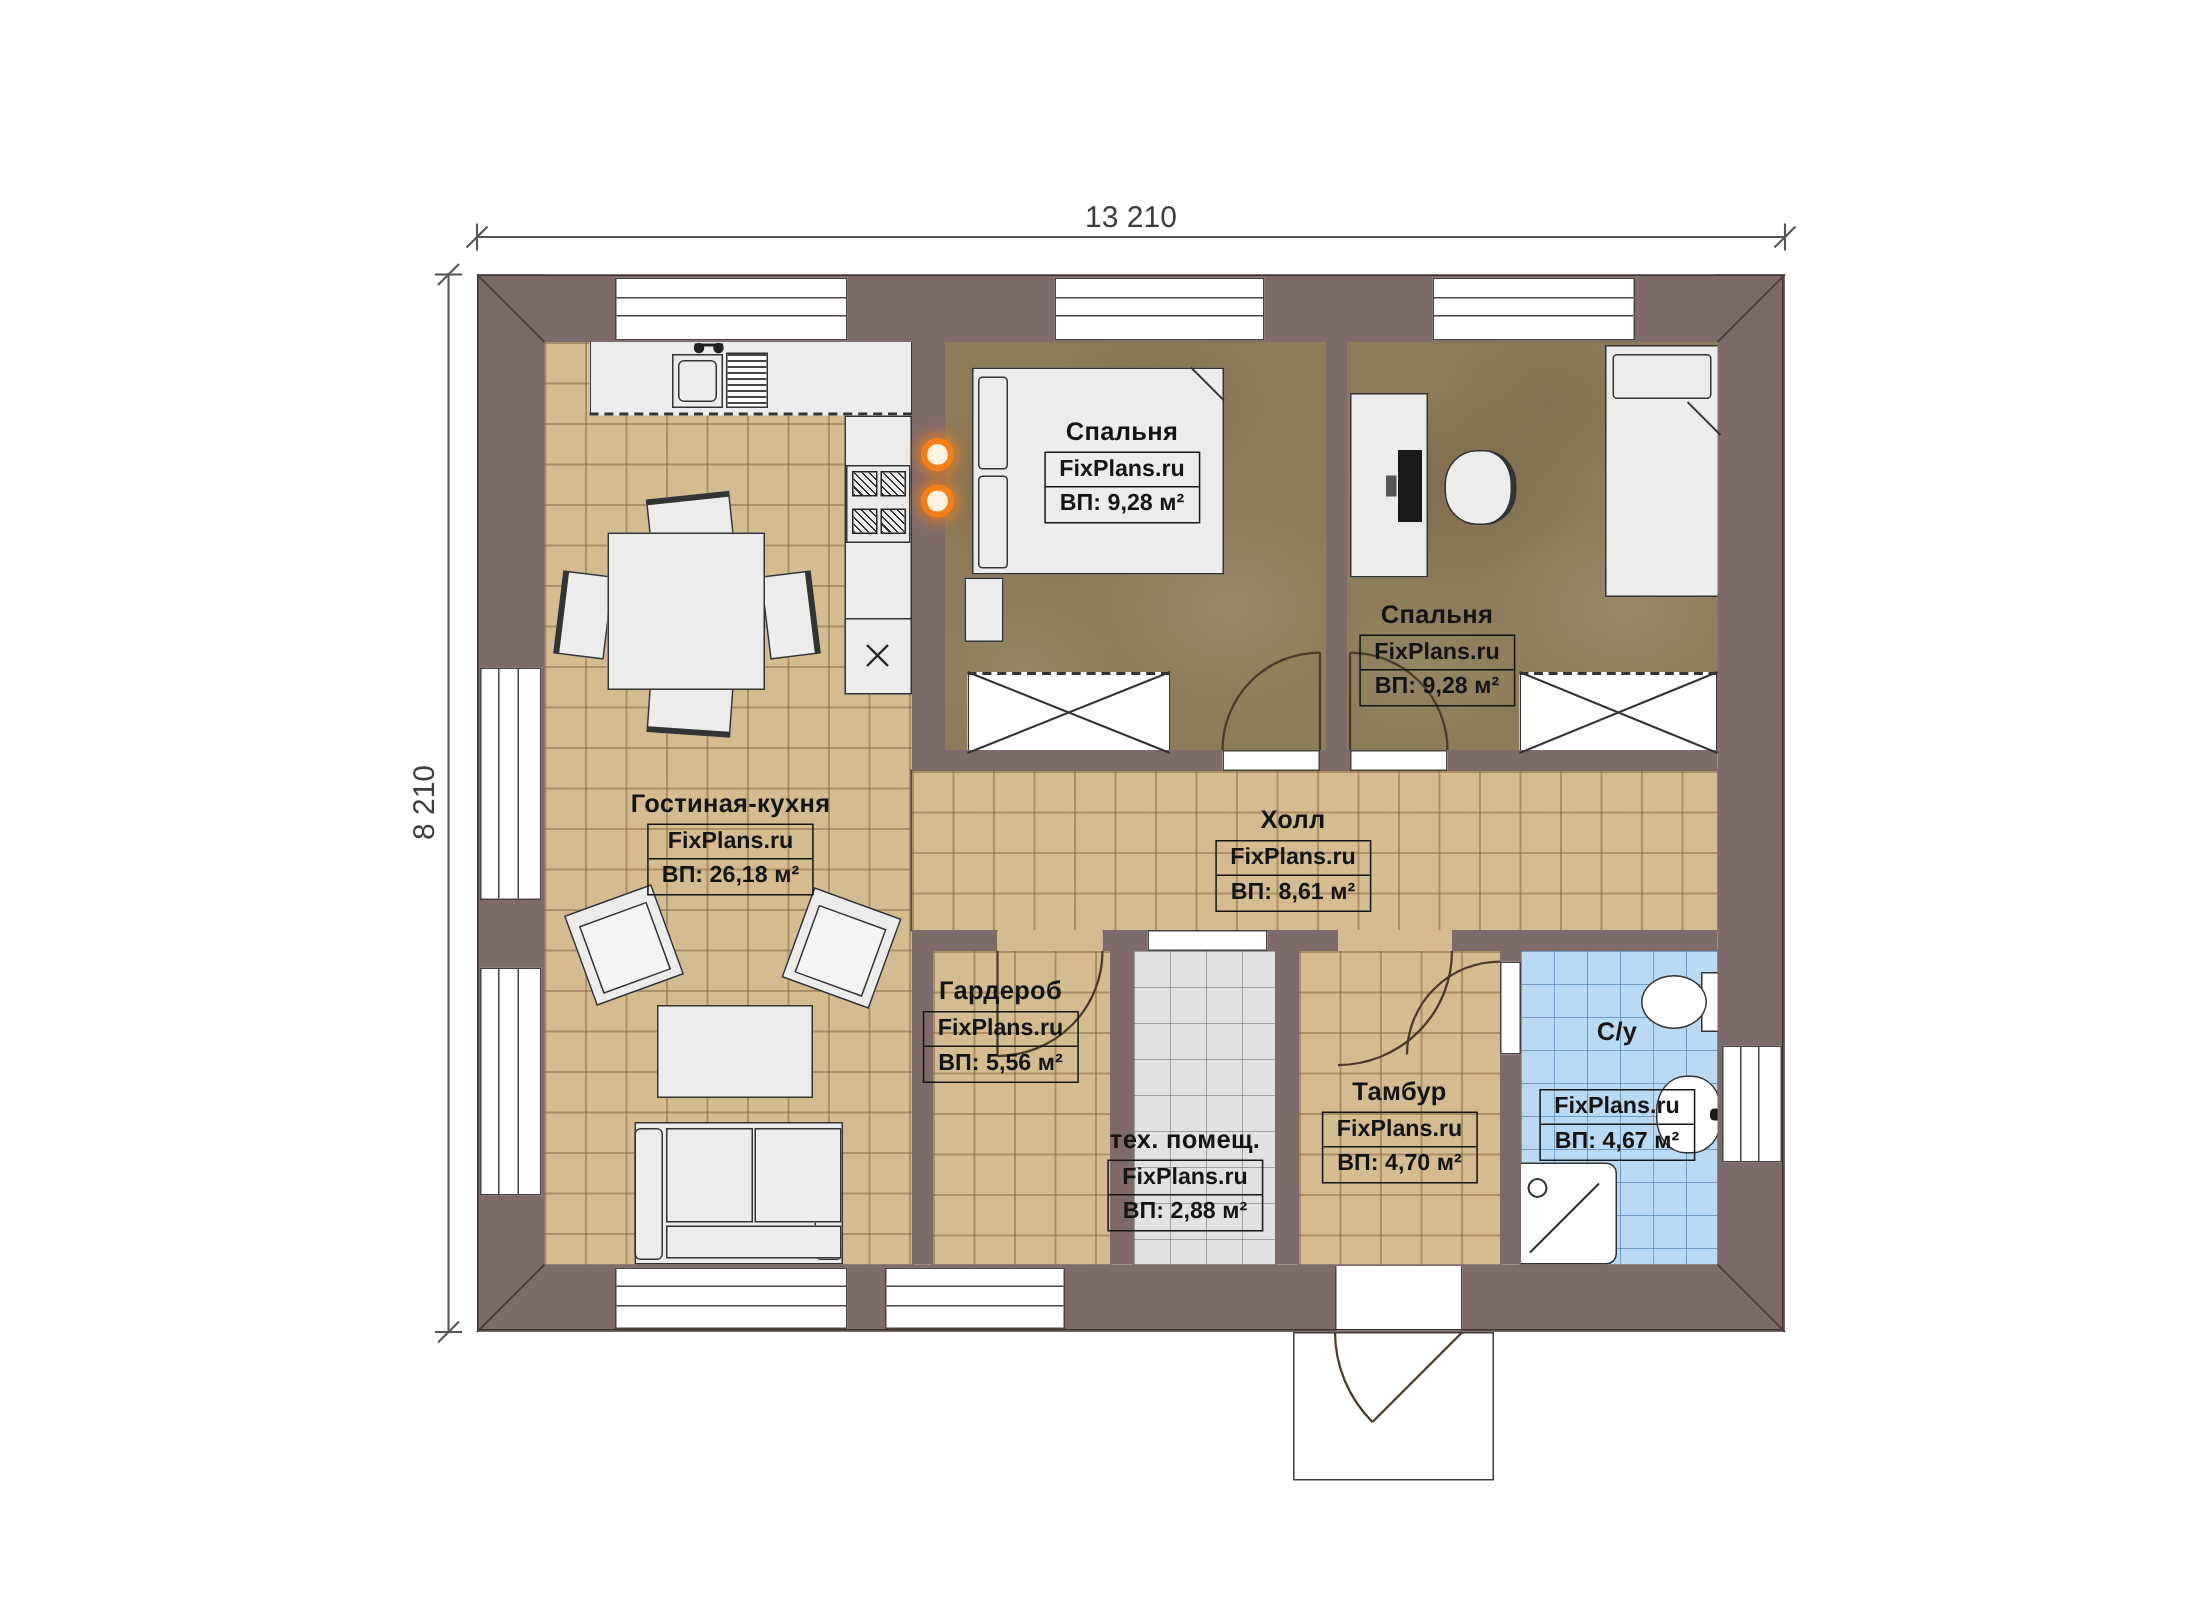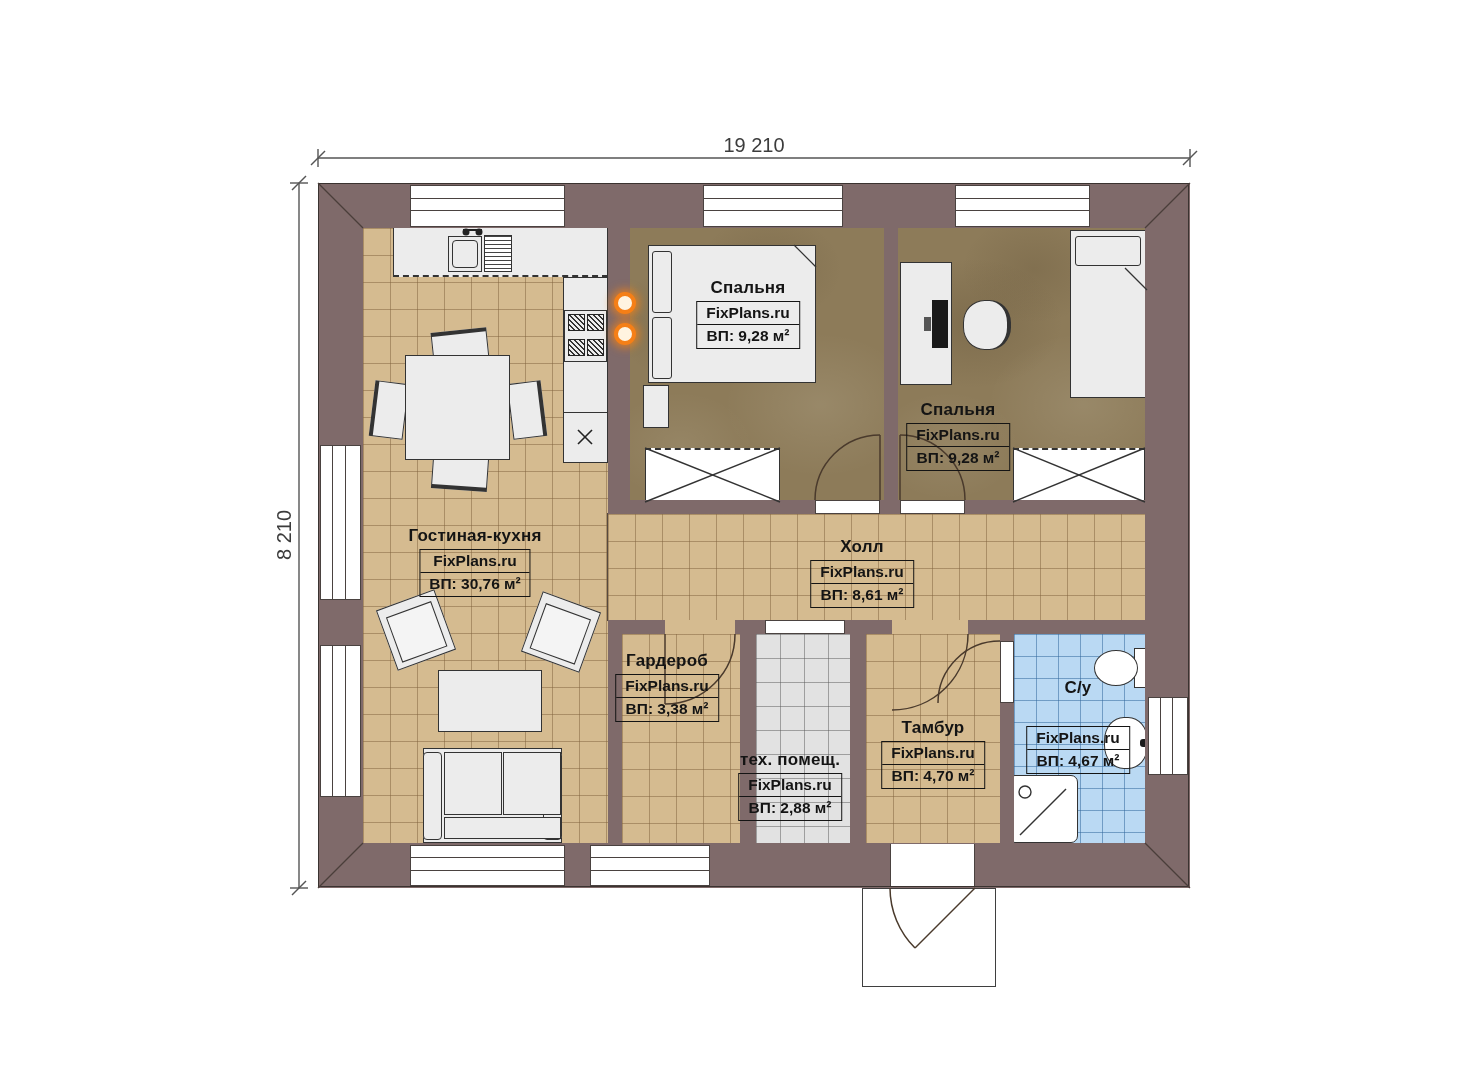--- a/index.html
+++ b/index.html
@@ -202,60 +202,60 @@
       <line x1="311" y1="165" x2="325" y2="151"></line>
         <line x1="1183" y1="165" x2="1197" y2="151"></line>
       <line x1="299" y1="183" x2="299" y2="888"></line>
       <line x1="290" y1="183" x2="308" y2="183"></line>
         <line x1="290" y1="888" x2="308" y2="888"></line>
       <line x1="292" y1="190" x2="306" y2="176"></line>
         <line x1="292" y1="895" x2="306" y2="881"></line>
     </g>
   </svg>
 
-  <div class="dim-label" style="left:754px;top:134px;transform:translateX(-50%);">19 210</div>
+  <div class="dim-label" style="left:754px;top:134px;transform:translateX(-50%);">13 210</div>
   <div class="dim-label" style="left:284px;top:535px;transform:translate(-50%,-50%) rotate(-90deg);">8 210</div>
 
   <div class="room-label" style="left:748px;top:278px;">
     <div class="room-title">Спальня</div>
     <div class="info-box">
       <div class="brand">FixPlans.ru</div>
       <div class="area">ВП: 9,28 м²</div>
     </div>
   </div>
 
   <div class="room-label" style="left:958px;top:400px;">
     <div class="room-title">Спальня</div>
     <div class="info-box">
       <div class="brand">FixPlans.ru</div>
       <div class="area">ВП: 9,28 м²</div>
     </div>
   </div>
 
-  <div class="room-label" style="left:475px;top:526px;">
+  <div class="room-label" style="left:487px;top:526px;">
     <div class="room-title">Гостиная-кухня</div>
     <div class="info-box">
       <div class="brand">FixPlans.ru</div>
-      <div class="area">ВП: 30,76 м²</div>
+      <div class="area">ВП: 26,18 м²</div>
     </div>
   </div>
 
   <div class="room-label" style="left:862px;top:537px;">
     <div class="room-title">Холл</div>
     <div class="info-box">
       <div class="brand">FixPlans.ru</div>
       <div class="area">ВП: 8,61 м²</div>
     </div>
   </div>
 
   <div class="room-label" style="left:667px;top:651px;">
     <div class="room-title">Гардероб</div>
     <div class="info-box">
       <div class="brand">FixPlans.ru</div>
-      <div class="area">ВП: 3,38 м²</div>
+      <div class="area">ВП: 5,56 м²</div>
     </div>
   </div>
 
   <div class="room-label" style="left:790px;top:750px;">
     <div class="room-title">тех. помещ.</div>
     <div class="info-box">
       <div class="brand">FixPlans.ru</div>
       <div class="area">ВП: 2,88 м²</div>
     </div>
   </div>

